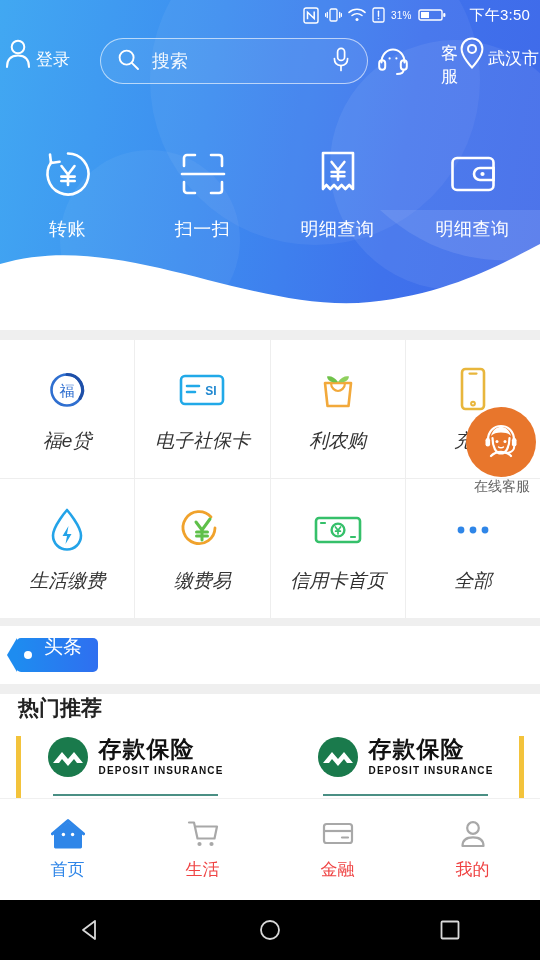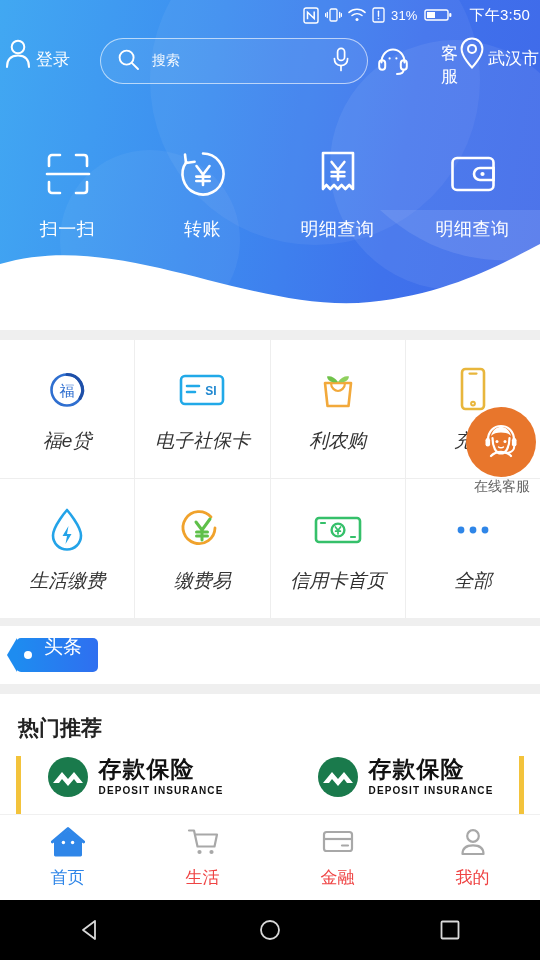--- a/index.html
+++ b/index.html
@@ -15,22 +15,22 @@
   .phone { position:relative; width:540px; height:960px; background:#efefef; overflow:hidden; }
 
   
   .statusbar{
     position:absolute; top:0; left:0; width:540px; height:30px;
     display:flex; align-items:center; justify-content:flex-end;
     padding-right:10px; gap:6px; z-index:40; color:#fff;
     font-size:15px; letter-spacing:.2px;
   }
   .statusbar .sb-ico{ display:flex; align-items:center; }
-  .sb-txt{ font-size:13px; }
-  .sb-time{ font-size:15px; margin-left:12px;}
+  .sb-txt{ font-size:10px; }
+  .sb-time{ font-size:15px; margin-left:18px;}
 
   
   .hero{
     position:absolute; top:0; left:0; width:540px; height:330px;
     background:linear-gradient(100deg,#41a8f2 0%,#3d8df0 38%,#3f72ec 72%,#4069e9 100%);
     overflow:hidden; z-index:1;
   }
   .hero .blob1{
     position:absolute; width:330px; height:330px; border-radius:50%;
     background:rgba(255,255,255,.055); left:150px; top:-85px;
@@ -55,21 +55,21 @@
   .login-item{ width:100px; padding-top:4px; }
   .srv-item{ width:80px; padding-top:4px; margin-left:8px;gap:31px;}
   .city-item{ width:84px; padding-top:4px; }
 
   .searchbar{
     flex:1; height:46px; margin-top:6px; border-radius:23px;
     border:1px solid rgba(255,255,255,.62);
     display:flex; align-items:center; padding:0 16px; gap:12px;
     background:rgba(255,255,255,.06);
   }
-  .searchbar .ph{ flex:1; font-size:14px; color:rgba(255,255,255,.93); }
+  .searchbar .ph{ flex:1; font-size:18px; color:rgba(255,255,255,.93); }
 
   
   .quick{
     position:absolute; top:145px; left:0; width:540px; height:105px;
     display:flex; z-index:20;
   }
   .qcell{ flex:1; display:flex; flex-direction:column; align-items:center; }
   .qcell .qlbl{ font-size:18px; color:#fff; margin-top:10px; letter-spacing:.5px;}
 
   
@@ -106,34 +106,34 @@
   .tag .dot{
     position:absolute; left:8px; top:50%; transform:translateY(-50%);
     width:8px; height:8px; border-radius:50%; background:#fff;
   }
 
   
   .hotsec{
     position:absolute; top:694px; left:0; width:540px; height:132px;
     background:#fff; z-index:10;
   }
-  .hottitle{ font-size:21px; color:#222; padding:20px 0 0 18px; font-weight:bold; }
+  .hottitle{ font-size:21px; color:#222; padding:0 0 0 18px; font-weight:bold; }
   .hotrow{ position:relative; display:flex; margin-top:14px; height:74px; }
   .ybar{ position:absolute; width:5px; height:72px; background:#f3c33b; top:0; }
   .ybar.left{ left:16px; }
   .ybar.right{ right:16px; }
   .hotcard{ flex:1; display:flex; flex-direction:column; align-items:center; }
   .dilogo{ display:flex; align-items:center; gap:10px; }
   .dilogo .ditext .cn{ font-size:23px; font-weight:bold; color:#111; letter-spacing:1px; line-height:1; }
   .dilogo .ditext .en{ font-size:10px; font-weight:bold; color:#111; letter-spacing:1.1px; margin-top:4px;}
   .diline{ width:165px; height:2px; background:#4a8f84; margin-top:16px; }
 
   
   .tabbar{
-    position:absolute; left:0; bottom:60px; width:540px; height:86px;
+    position:absolute; left:0; bottom:60px; width:540px; height:102px;
     background:#fff; display:flex; align-items:center; z-index:30;
     border-top:1px solid #f0f0f0;
   }
   .tab{ flex:1; display:flex; flex-direction:column; align-items:center; justify-content:center; }
   .tab .tlbl{ font-size:17px; color:#ef4444; margin-top:4px; }
   .tab.active .tlbl{ color:#2f86e8; }
 
   
   .navbar{
     position:absolute; left:0; bottom:0; width:540px; height:60px;
@@ -258,41 +258,41 @@
       </span>
       <span class="lbl">武汉市</span>
     </div>
   </div>
 
   <div class="quick">
 
     <div class="qcell">
       <span>
         <svg width="58" height="58" viewBox="0 0 58 58">
+          <path d="M29 8.5 A20.5 20.5 0 1 1 12.4 17" fill="none" stroke="#fff" stroke-width="2.6" stroke-linecap="round"></path>
+          <path d="M11 9.5 L12 18 L20.6 16.8" fill="none" stroke="#fff" stroke-width="2.6" stroke-linecap="round" stroke-linejoin="round"></path>
+          <path d="M22.5 21 L29 29.5 L35.5 21" fill="none" stroke="#fff" stroke-width="2.6" stroke-linecap="round" stroke-linejoin="round"></path>
+          <path d="M29 29.5 L29 40" stroke="#fff" stroke-width="2.6" stroke-linecap="round"></path>
+          <path d="M22.3 31.6 L35.7 31.6 M22.3 36 L35.7 36" stroke="#fff" stroke-width="2.6" stroke-linecap="round"></path>
+        </svg>
+      </span>
+      <span class="qlbl">转账</span>
+    </div>
+
+    <div class="qcell">
+      <span>
+        <svg width="58" height="58" viewBox="0 0 58 58">
           <path d="M10 21 L10 13 C10 11.3 11.3 10 13 10 L21 10" fill="none" stroke="#fff" stroke-width="2.6" stroke-linecap="round"></path>
           <path d="M37 10 L45 10 C46.7 10 48 11.3 48 13 L48 21" fill="none" stroke="#fff" stroke-width="2.6" stroke-linecap="round"></path>
           <path d="M48 37 L48 45 C48 46.7 46.7 48 45 48 L37 48" fill="none" stroke="#fff" stroke-width="2.6" stroke-linecap="round"></path>
           <path d="M21 48 L13 48 C11.3 48 10 46.7 10 45 L10 37" fill="none" stroke="#fff" stroke-width="2.6" stroke-linecap="round"></path>
           <path d="M8 29 L50 29" stroke="#fff" stroke-width="2.6" stroke-linecap="round"></path>
         </svg>
       </span>
       <span class="qlbl">扫一扫</span>
-    </div>
-
-    <div class="qcell">
-      <span>
-        <svg width="58" height="58" viewBox="0 0 58 58">
-          <path d="M29 8.5 A20.5 20.5 0 1 1 12.4 17" fill="none" stroke="#fff" stroke-width="2.6" stroke-linecap="round"></path>
-          <path d="M11 9.5 L12 18 L20.6 16.8" fill="none" stroke="#fff" stroke-width="2.6" stroke-linecap="round" stroke-linejoin="round"></path>
-          <path d="M22.5 21 L29 29.5 L35.5 21" fill="none" stroke="#fff" stroke-width="2.6" stroke-linecap="round" stroke-linejoin="round"></path>
-          <path d="M29 29.5 L29 40" stroke="#fff" stroke-width="2.6" stroke-linecap="round"></path>
-          <path d="M22.3 31.6 L35.7 31.6 M22.3 36 L35.7 36" stroke="#fff" stroke-width="2.6" stroke-linecap="round"></path>
-        </svg>
-      </span>
-      <span class="qlbl">转账</span>
     </div>
 
     <div class="qcell">
       <span>
         <svg width="58" height="58" viewBox="0 0 58 58">
           <path d="M14 8 L44 8 L44 44 L40.2 40 L36.4 44 L32.6 40 L28.8 44 L25 40 L21.2 44 L17.4 40 L14 44 Z" fill="none" stroke="#fff" stroke-width="2.6" stroke-linejoin="round"></path>
           <path d="M22.6 17 L29 25 L35.4 17" fill="none" stroke="#fff" stroke-width="2.6" stroke-linecap="round" stroke-linejoin="round"></path>
           <path d="M29 25 L29 35" stroke="#fff" stroke-width="2.6" stroke-linecap="round"></path>
           <path d="M22.6 27 L35.4 27 M22.6 31.2 L35.4 31.2" stroke="#fff" stroke-width="2.6" stroke-linecap="round"></path>
         </svg>

